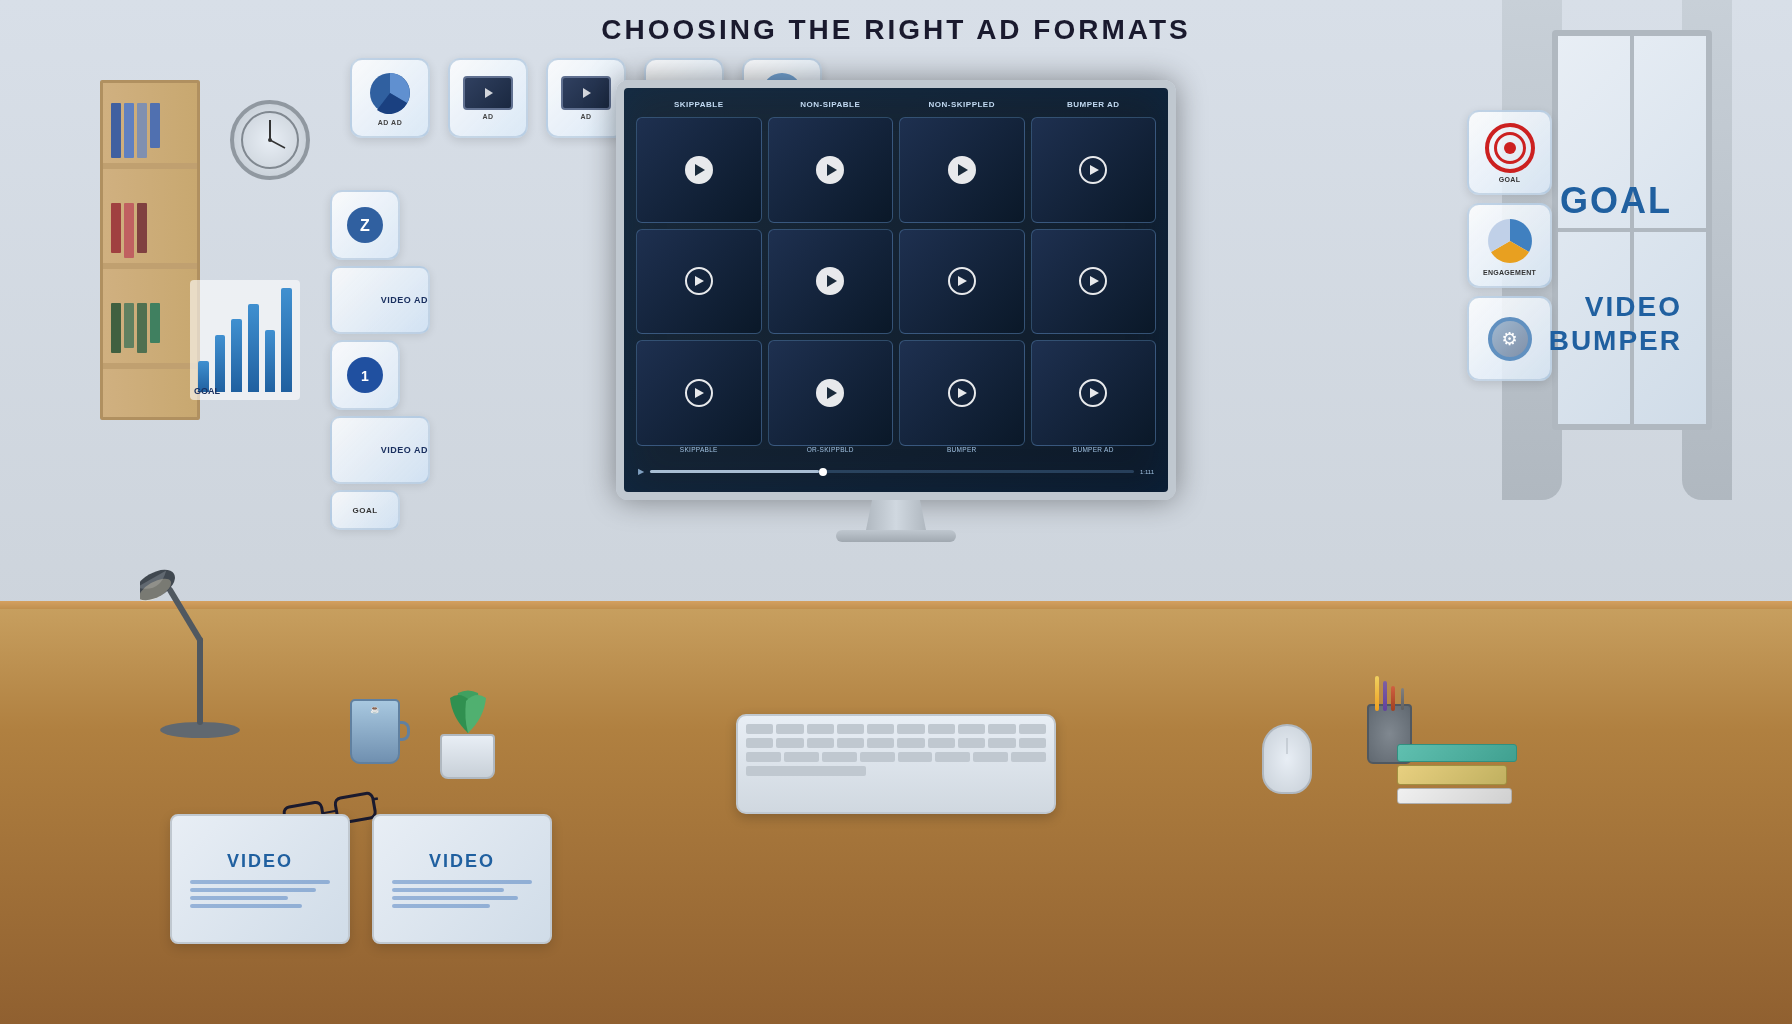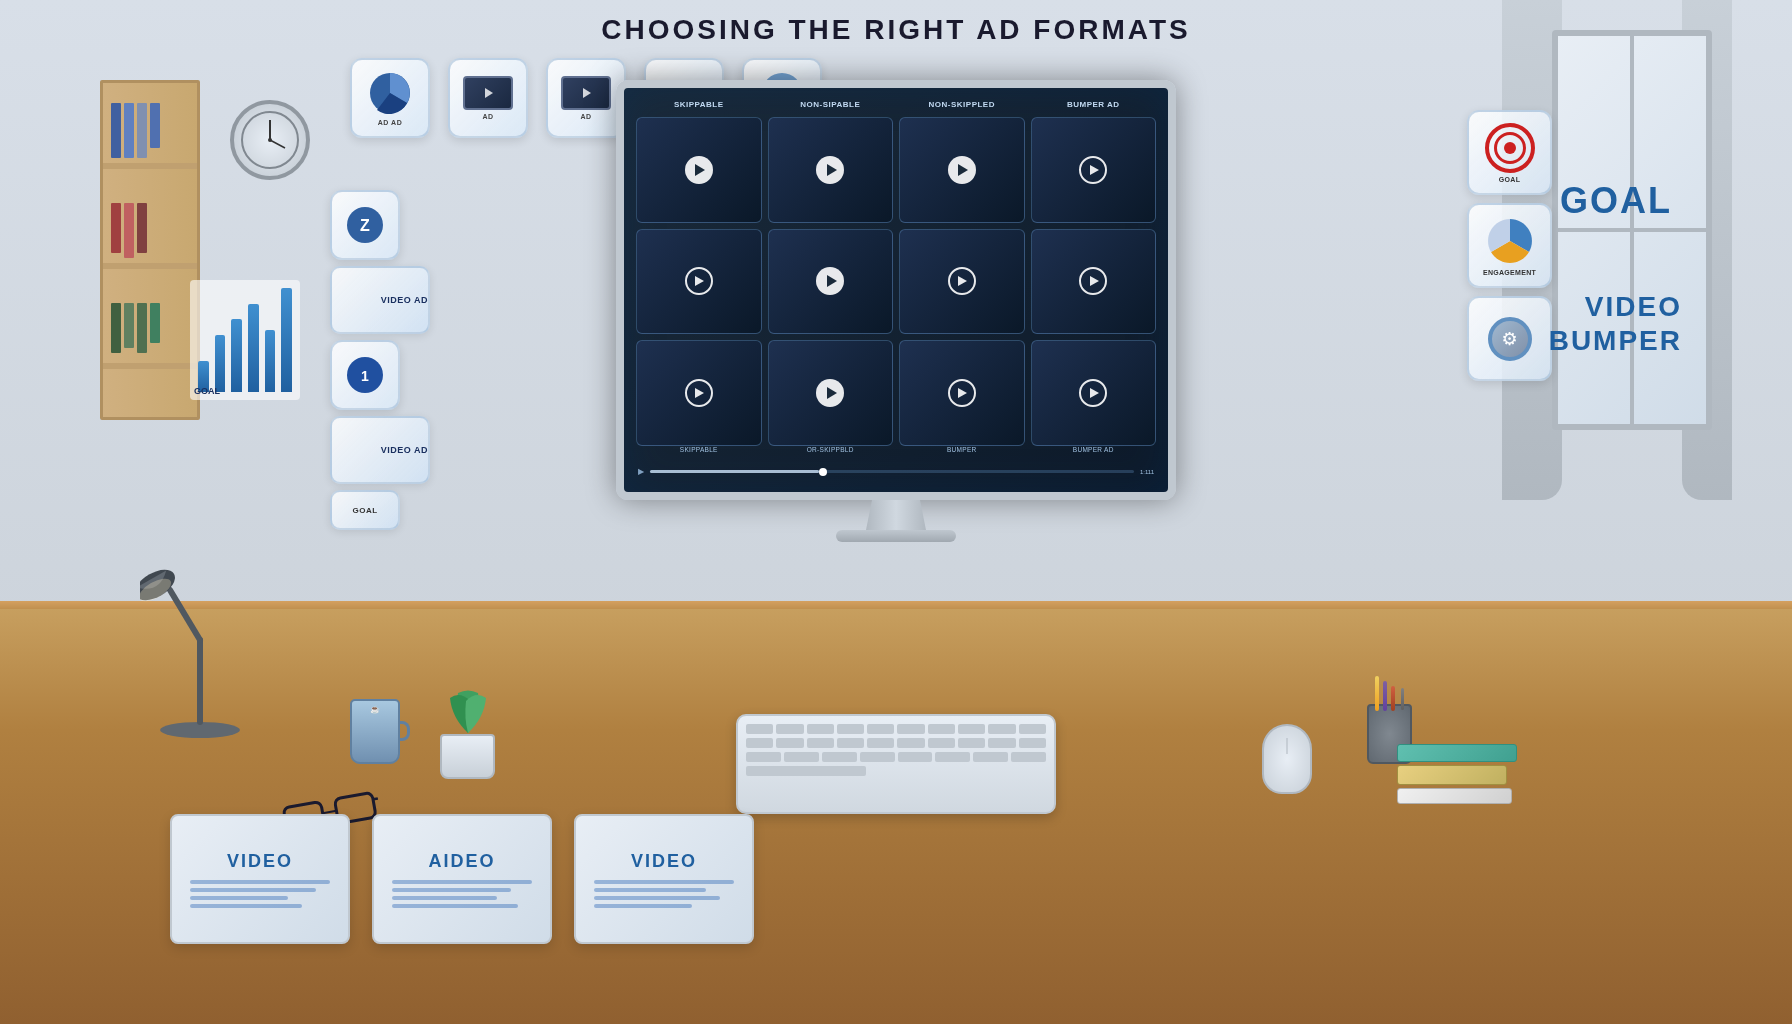--- a/index.html
+++ b/index.html
@@ -971,29 +971,20 @@
     <div class="desk-card">
       <div class="desk-card-label">VIDEO</div>
       <div class="desk-card-lines">
         <div class="desk-card-line"></div>
         <div class="desk-card-line" style="width:90%;"></div>
         <div class="desk-card-line" style="width:70%;"></div>
         <div class="desk-card-line" style="width:80%;"></div>
       </div>
     </div>
     <div class="desk-card">
-      <div class="desk-card-label">AIDEO</div>
-      <div class="desk-card-lines">
-        <div class="desk-card-line"></div>
-        <div class="desk-card-line" style="width:85%;"></div>
-        <div class="desk-card-line" style="width:75%;"></div>
-        <div class="desk-card-line" style="width:90%;"></div>
-      </div>
-    </div>
-    <div class="desk-card">
       <div class="desk-card-label">VIDEO</div>
       <div class="desk-card-lines">
         <div class="desk-card-line"></div>
         <div class="desk-card-line" style="width:80%;"></div>
         <div class="desk-card-line" style="width:90%;"></div>
         <div class="desk-card-line" style="width:70%;"></div>
       </div>
     </div>
   </div>
 

